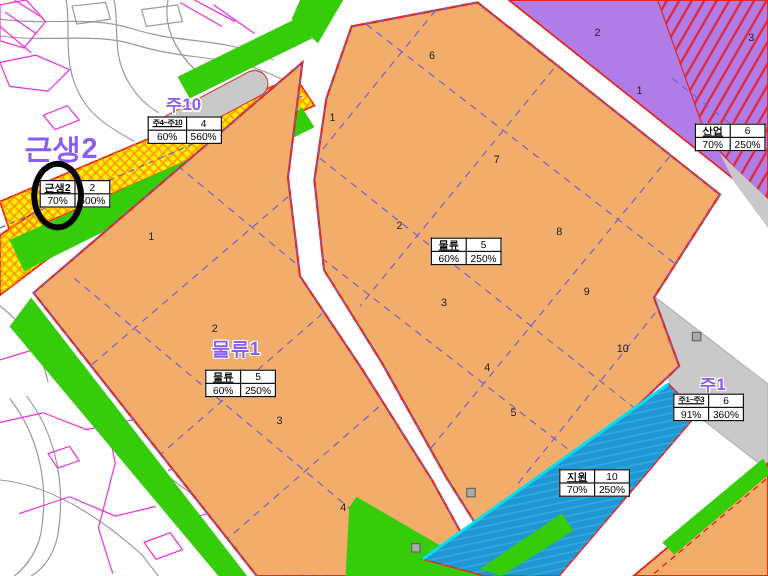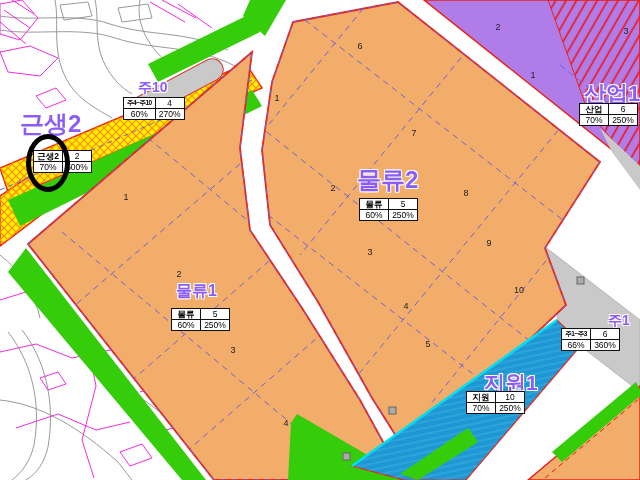--- a/index.html
+++ b/index.html
@@ -4,21 +4,21 @@
 <style>
   html,body{margin:0;padding:0;background:#fff;}
   #stage{position:relative;width:640px;height:480px;overflow:hidden;background:#fff;
          font-family:"Liberation Sans",sans-serif;}
   #stage svg{position:absolute;left:0;top:0;}
   .zlabel{position:absolute;font-weight:bold;color:#8b5cf6;white-space:nowrap;z-index:15;
           text-shadow:-1px -1px 0 #fff,1px -1px 0 #fff,-1px 1px 0 #fff,1px 1px 0 #fff;}
   .ztab{position:absolute;border-collapse:collapse;background:#fff;z-index:20;
         font-size:8.5px;line-height:10px;color:#000;}
   .ztab td{border:1px solid #111;padding:0 3px;text-align:center;min-width:22px;height:10px;}
-  .ztab td.t{font-weight:bold;}
+  .ztab td.t{font-weight:bold;text-decoration:underline;}
   .ztab td.small{font-size:6.5px;letter-spacing:-0.5px;}
   .pnum{position:absolute;font-size:9px;color:#222;transform:translate(-50%,-50%);z-index:12;}
   #oval{position:absolute;left:26px;top:134px;width:34px;height:48px;border:5px solid #000;
         border-radius:50%;z-index:30;}
 </style>
 </head>
 <body>
 
 <div id="stage">
 
@@ -143,25 +143,22 @@
     <rect x="343" y="453" width="7" height="7"></rect>
     <rect x="389" y="407" width="7" height="7"></rect>
     <rect x="577" y="277" width="7" height="7"></rect>
   </g>
 </svg>
 
 <div id="oval"></div>
 
 <div class="zlabel" style="left:20px;top:108px;font-size:24px;">근생2</div>
 <div class="zlabel" style="left:138px;top:79px;font-size:14px;">주10</div>
-<div class="zlabel" style="left:357px;top:164px;font-size:24px;">물류2</div>
 <div class="zlabel" style="left:176px;top:281px;font-size:16px;">물류1</div>
-<div class="zlabel" style="left:584px;top:79px;font-size:22px;">산업1</div>
-<div class="zlabel" style="left:484px;top:369px;font-size:21px;">지원1</div>
-<div class="zlabel" style="left:583px;top:312px;font-size:14px;margin-left:25px;">주1</div>
+<div class="zlabel" style="left:583px;top:312px;font-size:14px;">주1</div>
 
 <table class="ztab" style="left:33px;top:150px;">
   <tbody>
         <tr>
           <td class="t">근생2</td>
       <td>2</td>
         </tr>
   <tr>
           <td>70%</td>
       <td>500%</td>
@@ -170,21 +167,21 @@
     </table>
 
 <table class="ztab" style="left:123px;top:97px;">
   <tbody>
         <tr>
           <td class="t small">주4~주10</td>
       <td>4</td>
         </tr>
   <tr>
           <td>60%</td>
-      <td>270%</td>
+      <td>560%</td>
         </tr>
 </tbody>
     </table>
 
 <table class="ztab" style="left:171px;top:308px;">
   <tbody>
         <tr>
           <td class="t">물류</td>
       <td>5</td>
         </tr>
@@ -234,21 +231,21 @@
 </tbody>
     </table>
 
 <table class="ztab" style="left:561px;top:328px;">
   <tbody>
         <tr>
           <td class="t small">주1~주3</td>
       <td>6</td>
         </tr>
   <tr>
-          <td>66%</td>
+          <td>91%</td>
       <td>360%</td>
         </tr>
 </tbody>
     </table>
 
 <span class="pnum" style="left:126px;top:197px;">1</span>
 <span class="pnum" style="left:179px;top:274px;">2</span>
 <span class="pnum" style="left:233px;top:350px;">3</span>
 <span class="pnum" style="left:286px;top:423px;">4</span>
 

